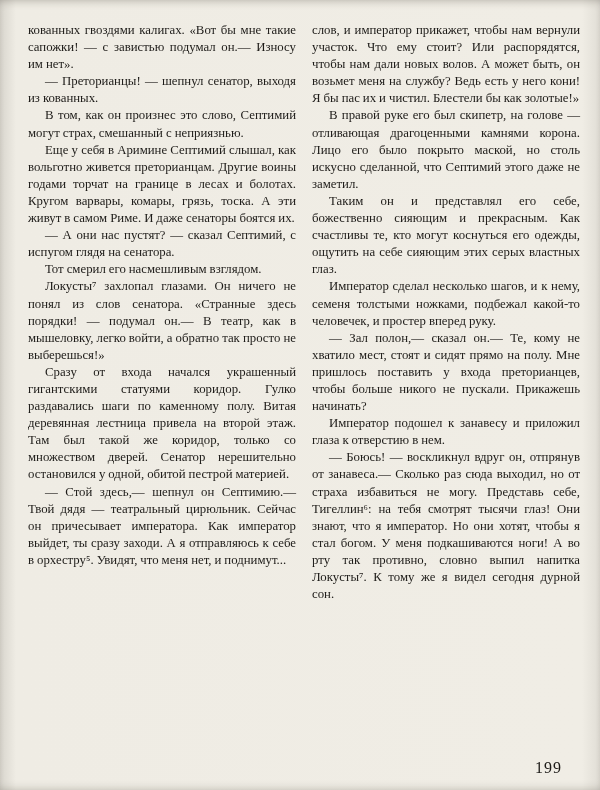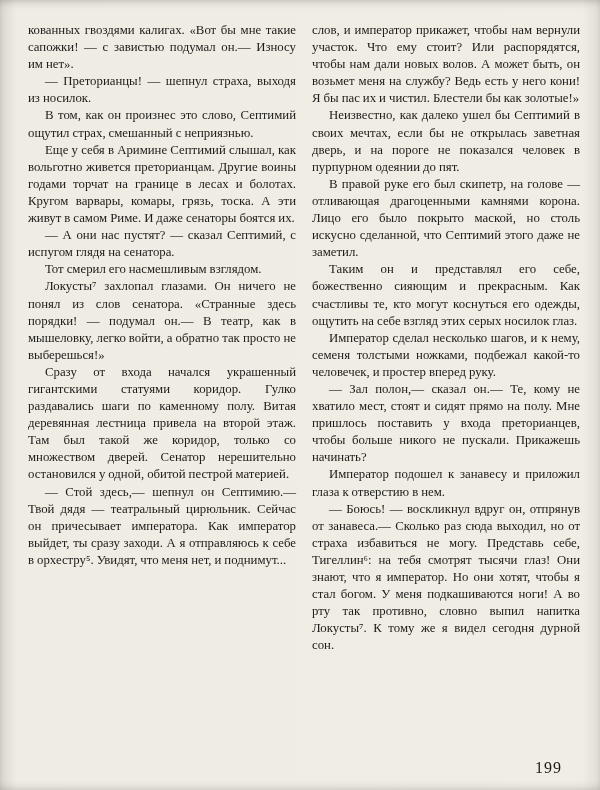--- a/index.html
+++ b/index.html
@@ -44,34 +44,33 @@
     letter-spacing: 1px;
   }
 </style>
 </head>
 <body>
 
 <div class="scan">
   <div class="columns">
     <div class="column">
         <p>кованных гвоздями калигах. «Вот бы мне такие сапожки! — с завистью подумал он.— Износу им нет».</p>
-        <p class="indent">— Преторианцы! — шепнул страха, выходя из носилок.</p>
-        <p class="indent">В том, как он произнес это слово, Септимий ощутил страх, смешанный с неприязнью.</p>
+        <p class="indent">— Преторианцы! — шепнул сенатор, выходя из кованных.</p>
+        <p class="indent">В том, как он произнес это слово, Септимий могут страх, смешанный с неприязнью.</p>
         <p class="indent">Еще у себя в Аримине Септимий слышал, как вольготно живется преторианцам. Другие воины годами торчат на границе в лесах и болотах. Кругом варвары, комары, грязь, тоска. А эти живут в самом Риме. И даже сенаторы боятся их.</p>
         <p class="indent">— А они нас пустят? — сказал Септимий, с испугом глядя на сенатора.</p>
         <p class="indent">Тот смерил его насмешливым взглядом.</p>
         <p class="indent">Локусты⁷ захлопал глазами. Он ничего не понял из слов сенатора. «Странные здесь порядки! — подумал он.— В театр, как в мышеловку, легко войти, а обратно так просто не выберешься!»</p>
         <p class="indent">Сразу от входа начался украшенный гигантскими статуями коридор. Гулко раздавались шаги по каменному полу. Витая деревянная лестница привела на второй этаж. Там был такой же коридор, только со множеством дверей. Сенатор нерешительно остановился у одной, обитой пестрой материей.</p>
         <p class="indent">— Стой здесь,— шепнул он Септимию.— Твой дядя — театральный цирюльник. Сейчас он причесывает императора. Как император выйдет, ты сразу заходи. А я отправляюсь к себе в орхестру⁵. Увидят, что меня нет, и поднимут...</p>
       </div>
     <div class="column">
         <p>слов, и император прикажет, чтобы нам вернули участок. Что ему стоит? Или распорядятся, чтобы нам дали новых волов. А может быть, он возьмет меня на службу? Ведь есть у него кони! Я бы пас их и чистил. Блестели бы как золотые!»</p>
-        <p class="indent">Неизвестно, как далеко ушел бы Септимий в своих мечтах, если бы не открылась заветная дверь, и на пороге не показался человек в пурпурном одеянии до пят.</p>
         <p class="indent">В правой руке его был скипетр, на голове — отливающая драгоценными камнями корона. Лицо его было покрыто маской, но столь искусно сделанной, что Септимий этого даже не заметил.</p>
-        <p class="indent">Таким он и представлял его себе, божественно сияющим и прекрасным. Как счастливы те, кто могут коснуться его одежды, ощутить на себе взгляд этих серых носилок глаз.</p>
+        <p class="indent">Таким он и представлял его себе, божественно сияющим и прекрасным. Как счастливы те, кто могут коснуться его одежды, ощутить на себе сияющим этих серых властных глаз.</p>
         <p class="indent">Император сделал несколько шагов, и к нему, семеня толстыми ножками, подбежал какой-то человечек, и простер вперед руку.</p>
         <p class="indent">— Зал полон,— сказал он.— Те, кому не хватило мест, стоят и сидят прямо на полу. Мне пришлось поставить у входа преторианцев, чтобы больше никого не пускали. Прикажешь начинать?</p>
         <p class="indent">Император подошел к занавесу и приложил глаза к отверстию в нем.</p>
         <p class="indent">— Боюсь! — воскликнул вдруг он, отпрянув от занавеса.— Сколько раз сюда выходил, но от страха избавиться не могу. Представь себе, Тигеллин⁶: на тебя смотрят тысячи глаз! Они знают, что я император. Но они хотят, чтобы я стал богом. У меня подкашиваются ноги! А во рту так противно, словно выпил напитка Локусты⁷. К тому же я видел сегодня дурной сон.</p>
       </div>
   </div>
   <div class="page-number">199</div>
 </div>
 
 </body></html>

